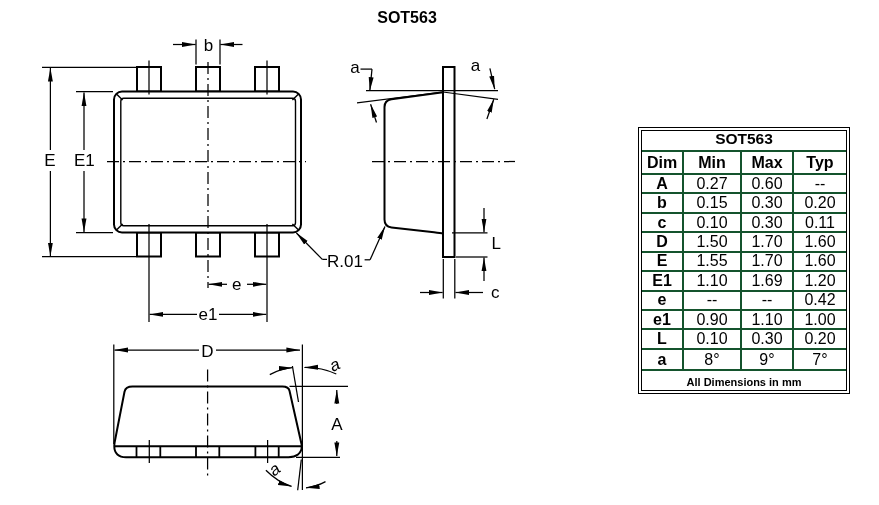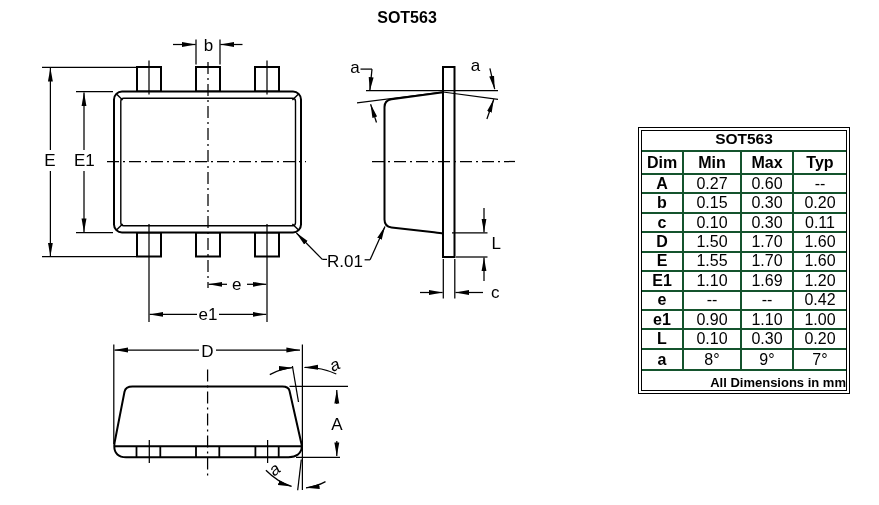--- a/index.html
+++ b/index.html
@@ -220,19 +220,19 @@
               <td>0.30</td>
               <td class="r">0.20</td>
             </tr>
 <tr style="height:21px;">
               <td class="b l">a</td>
               <td>8°</td>
               <td>9°</td>
               <td class="r">7°</td>
             </tr>
 <tr class="f" style="height:19px;">
-              <td class="b l r" colspan="4" style="font-size:13px;text-align:right;"><span style="position:relative;top:2px;">All Dimensions in mm</span></td>
+              <td class="b l r" colspan="4" style="font-size:11px;"><span style="position:relative;top:2px;">All Dimensions in mm</span></td>
             </tr>
 </tbody>
         </table>
 </div>
 </div>
 </div>
 
 </body></html>

